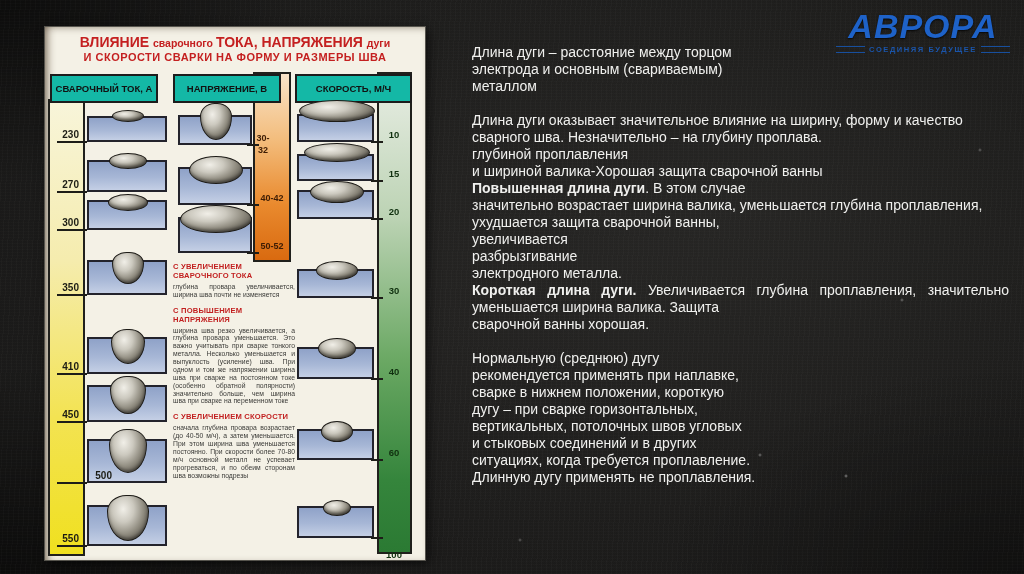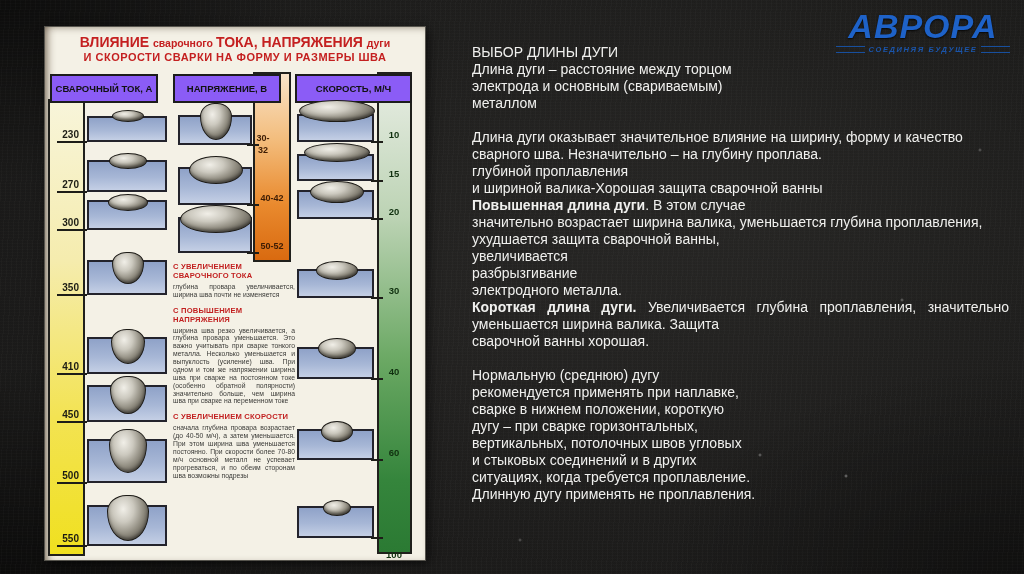--- a/index.html
+++ b/index.html
@@ -28,21 +28,21 @@
   
   .poster{position:absolute;left:45px;top:27px;width:380px;height:533px;
     background:#f4f1e6;
     box-shadow:0 0 0 1px #56544d, inset 7px 0 9px -5px rgba(60,40,20,0.65),
                inset 0 5px 8px -5px rgba(60,40,20,0.4), 3px 3px 10px rgba(0,0,0,0.65);}
   .poster-title{position:absolute;left:0;right:0;text-align:center;font-weight:bold;white-space:nowrap;}
   #poster-title-1{top:6px;}
   #poster-title-2{top:24px;font-size:11px;letter-spacing:0.5px;}
   .tt-big{font-size:14px;}
   .tt-small{font-size:10.5px;}
-  .hdr-box{position:absolute;top:47px;height:25px;border:2px solid #1c1c1c;background:#8b5cf6;
+  .hdr-box{position:absolute;top:47px;height:25px;border:2px solid #1c1c1c;background:#14b8a6;
     display:flex;align-items:center;justify-content:center;
     font-size:9.5px;font-weight:bold;color:#111;white-space:nowrap;}
   #hdr-current{left:5px;width:104px;}
   #hdr-voltage{left:128px;width:104px;}
   #hdr-speed{left:250px;width:113px;}
   .bar{position:absolute;border:2px solid #20201c;box-sizing:border-box;}
   .bar-yellow{left:3px;top:72px;width:37px;height:457px;
     background:linear-gradient(180deg,#f8f5da 0%,#f5ecae 35%,#f3e352 70%,#f0e01f 100%);}
   .bar-orange{left:208px;top:45px;width:38px;height:190px;
     background:linear-gradient(180deg,#f9e3c8 0%,#f3bd7d 35%,#e98a2e 70%,#d96a10 100%);}
@@ -71,21 +71,21 @@
   .tline.just{white-space:normal;text-align:justify;text-align-last:justify;}
   .tline.blank{height:17px;}
 
   
   .logo{position:absolute;left:836px;top:8px;width:174px;}
   .logo-brand{font-size:34px;line-height:36px;font-weight:bold;font-style:italic;
     letter-spacing:1px;color:#1e62c8;text-align:center;white-space:nowrap;
     text-shadow:0 1px 2px rgba(0,0,0,0.8);}
   .logo-tagrow{display:flex;align-items:center;gap:4px;margin-top:1px;}
   .logo-line{flex:1;height:5px;border-top:1.6px solid #174f9e;border-bottom:1.6px solid #174f9e;}
-  .logo-tagline{font-size:7.5px;font-weight:bold;font-style:italic;color:#1a55ab;
+  .logo-tagline{font-size:7.5px;font-weight:bold;color:#1a55ab;
     letter-spacing:1.6px;white-space:nowrap;}
 </style>
 </head>
 <body>
 
 <div class="slide">
   <div class="texture"></div>
 
   <div class="poster">
     <div class="poster-title" id="poster-title-1" style="color: rgb(196, 32, 32);"><span class="tt-big">ВЛИЯНИЕ </span><span class="tt-small">сварочного </span><span class="tt-big">ТОКА, НАПРЯЖЕНИЯ </span><span class="tt-small">дуги</span></div>
@@ -119,21 +119,21 @@
         <div class="weld-rect" style="left: 42px; top: 310px; width: 80px; height: 37px;"></div>
         <div class="bead drop" style="left: 66px; top: 302px; width: 32px; height: 33px;"></div>
         <div class="scale-label lab-yellow" style="left: 6px; top: 334px; width: 28px;">410</div>
         <div class="scale-tick" style="left: 12px; top: 346px; width: 30px;"></div>
         <div class="weld-rect" style="left: 42px; top: 358px; width: 80px; height: 37px;"></div>
         <div class="bead drop" style="left: 65px; top: 349px; width: 34px; height: 36px;"></div>
         <div class="scale-label lab-yellow" style="left: 6px; top: 382px; width: 28px;">450</div>
         <div class="scale-tick" style="left: 12px; top: 394px; width: 30px;"></div>
         <div class="weld-rect" style="left: 42px; top: 412px; width: 80px; height: 44px;"></div>
         <div class="bead drop" style="left: 64px; top: 402px; width: 36px; height: 42px;"></div>
-        <div class="scale-label lab-yellow" style="left: 6px; top: 443px; width: 28px;">500</div>
+        <div class="scale-label lab-yellow" style="left: 6px; top: 443px; width: 28px; padding-left: 33px;">500</div>
         <div class="scale-tick" style="left: 12px; top: 455px; width: 30px;"></div>
         <div class="weld-rect" style="left: 42px; top: 478px; width: 80px; height: 41px;"></div>
         <div class="bead drop" style="left: 62px; top: 468px; width: 40px; height: 44px;"></div>
         <div class="scale-label lab-yellow" style="left: 6px; top: 506px; width: 28px;">550</div>
         <div class="scale-tick" style="left: 12px; top: 518px; width: 30px;"></div>
         <div class="weld-rect" style="left: 133px; top: 88px; width: 74px; height: 30px;"></div>
         <div class="bead drop" style="left: 155px; top: 76px; width: 30px; height: 35px;"></div>
         <div class="scale-label lab-orange" style="left: 210px; top: 105px; width: 16px;">30-32</div>
         <div class="scale-tick" style="left: 202px; top: 117px; width: 12px;"></div>
         <div class="weld-rect" style="left: 133px; top: 140px; width: 74px; height: 38px;"></div>
@@ -184,21 +184,20 @@
           <div class="note-body">ширина шва резко увеличивается, а глубина провара уменьшается. Это важно учитывать при сварке тонкого металла. Несколько уменьшается и выпуклость (усиление) шва. При одном и том же напряжении ширина шва при сварке на постоянном токе (особенно обратной полярности) значительно больше, чем ширина шва при сварке на переменном токе</div>
         </div>
         <div>
           <div class="note-title">С УВЕЛИЧЕНИЕМ СКОРОСТИ</div>
           <div class="note-body">сначала глубина провара возрастает (до 40-50 м/ч), а затем уменьшается. При этом ширина шва уменьшается постоянно. При скорости более 70-80 м/ч основной металл не успевает прогреваться, и по обеим сторонам шва возможны подрезы</div>
         </div>
       </div>
   </div>
 
   <div class="arc-text" id="arc-text" style="color: rgb(240, 240, 238);">
-      <div class="tline">ВЫБОР ДЛИНЫ ДУГИ</div>
       <div class="tline">Длина дуги – расстояние между торцом</div>
       <div class="tline">электрода и основным (свариваемым)</div>
       <div class="tline">металлом</div>
       <div class="tline blank"></div>
       <div class="tline">Длина дуги оказывает значительное влияние на ширину, форму и качество</div>
       <div class="tline">сварного шва. Незначительно – на глубину проплава.</div>
       <div class="tline">глубиной проплавления</div>
       <div class="tline">и шириной валика-Хорошая защита сварочной ванны</div>
       <div class="tline"><b>Повышенная длина дуги</b>. В этом случае</div>
       <div class="tline">значительно возрастает ширина валика, уменьшается глубина проплавления,</div>

